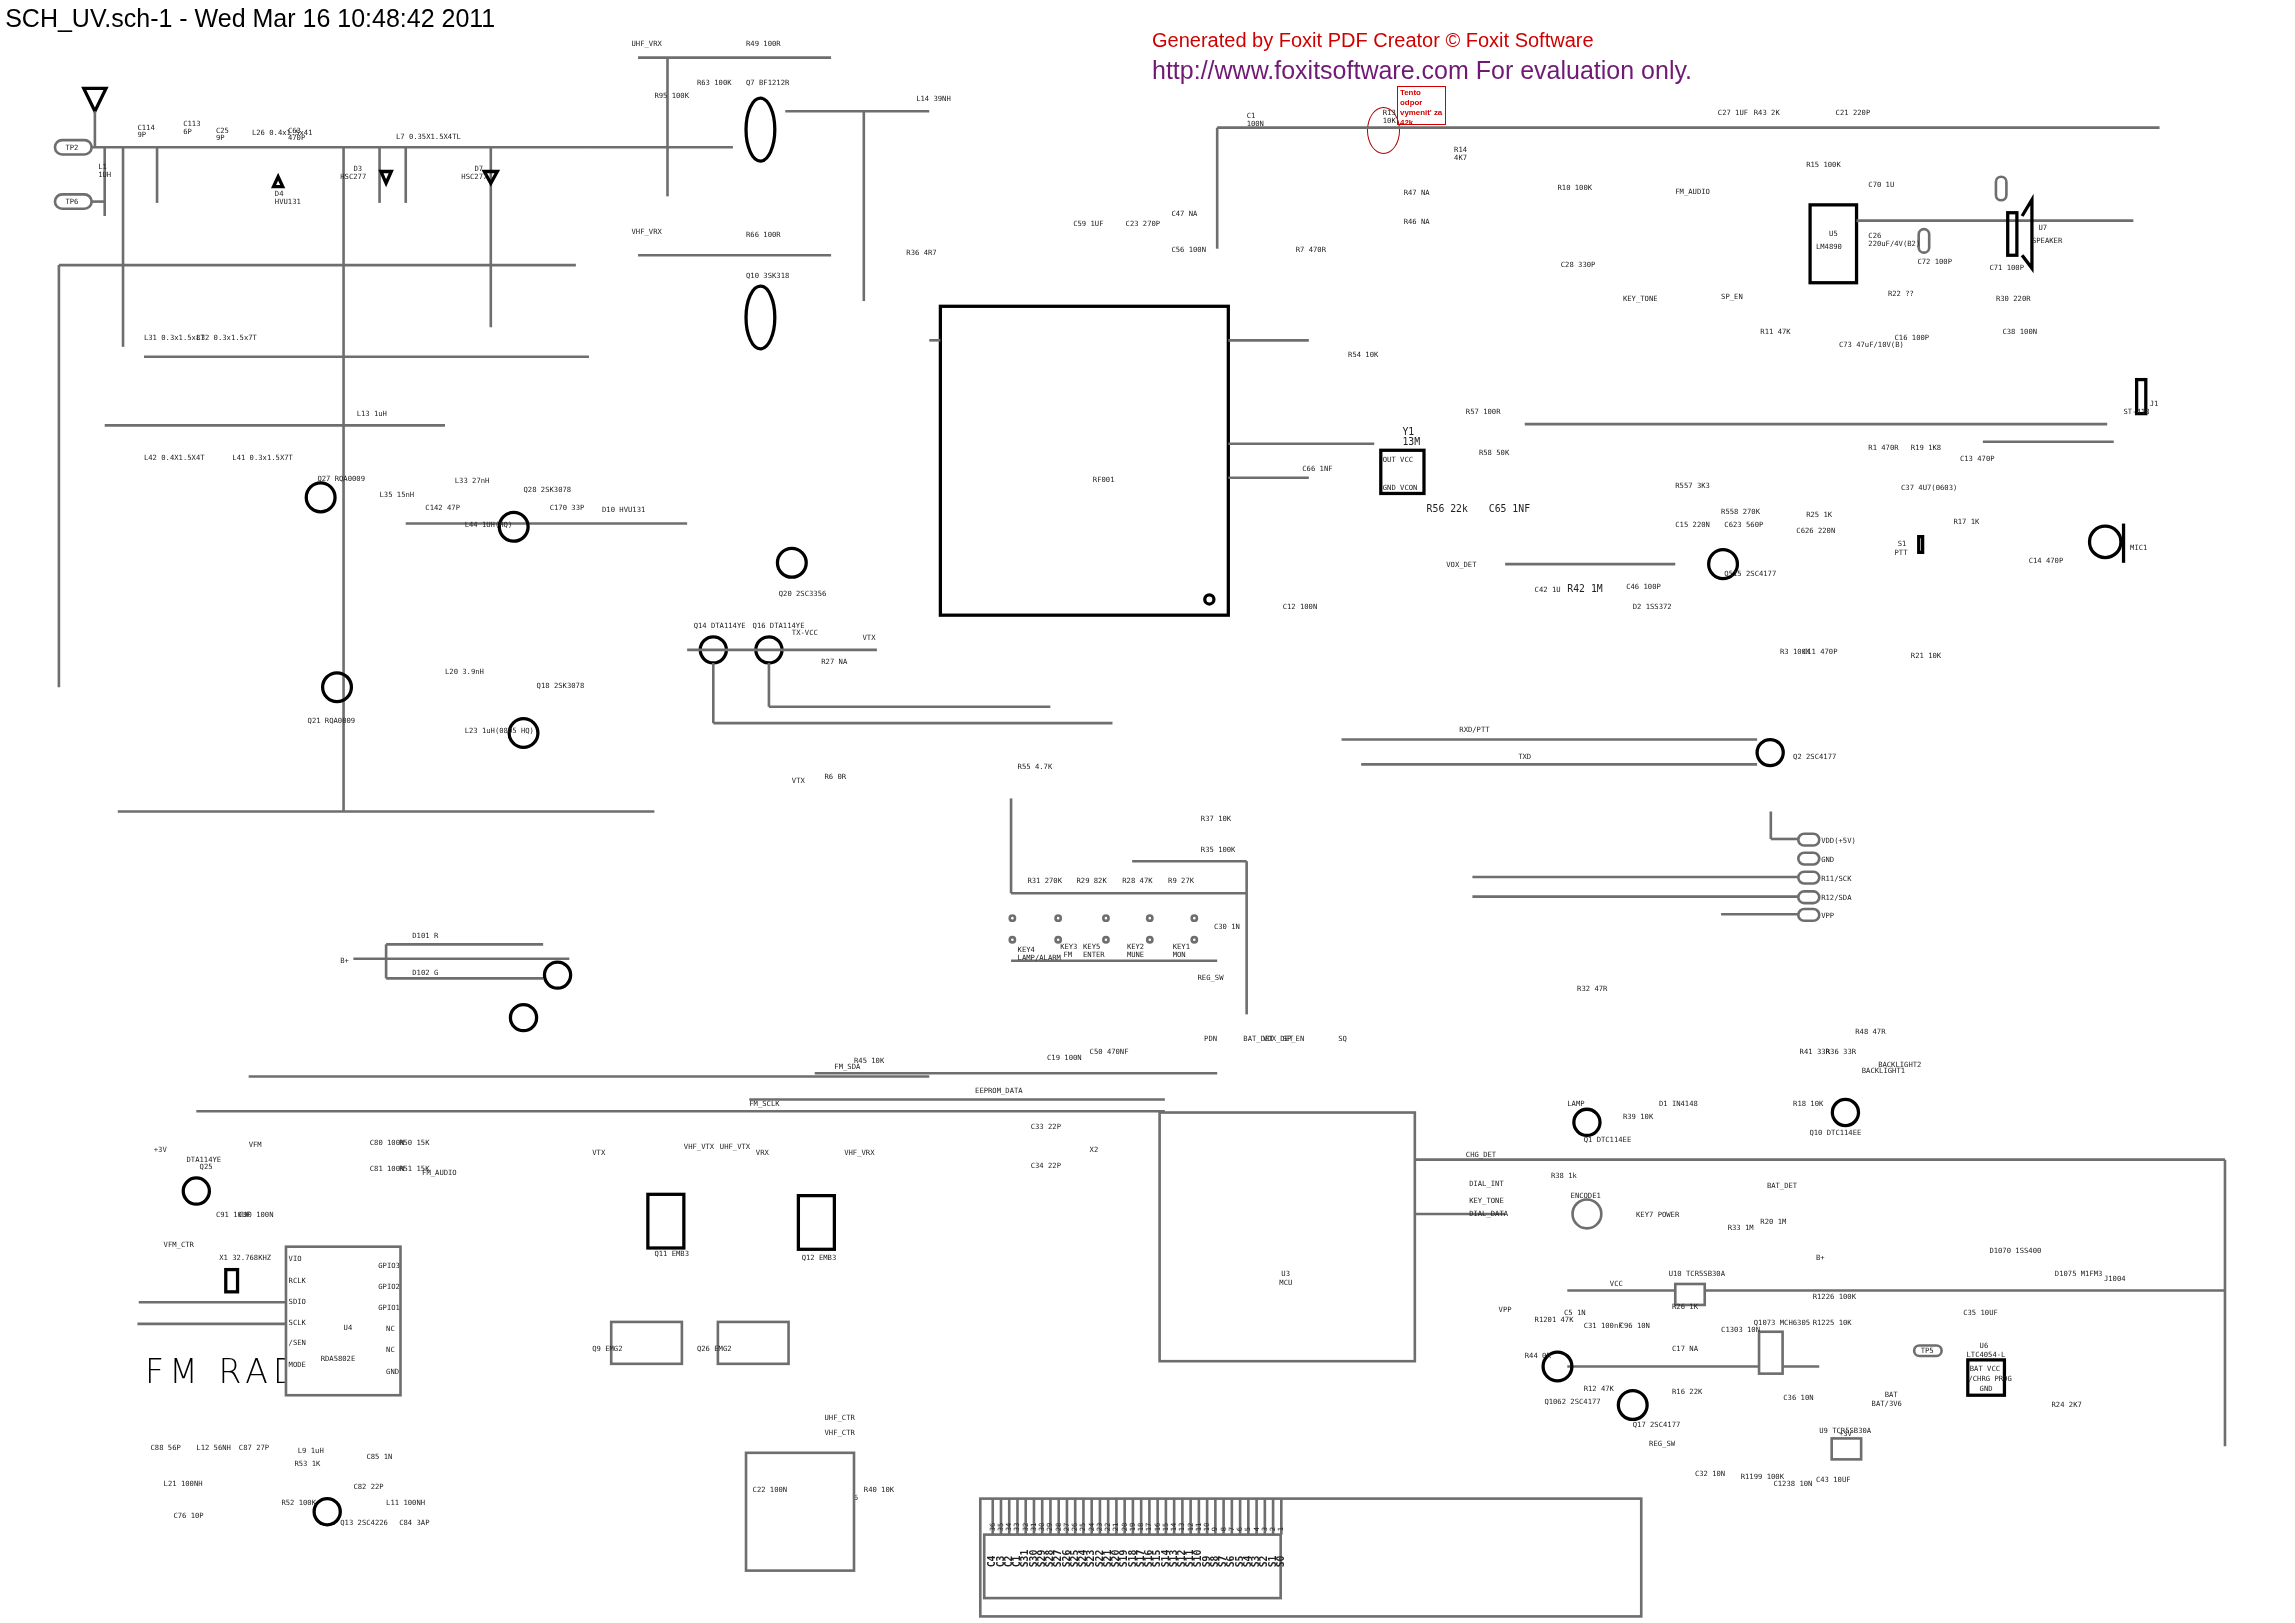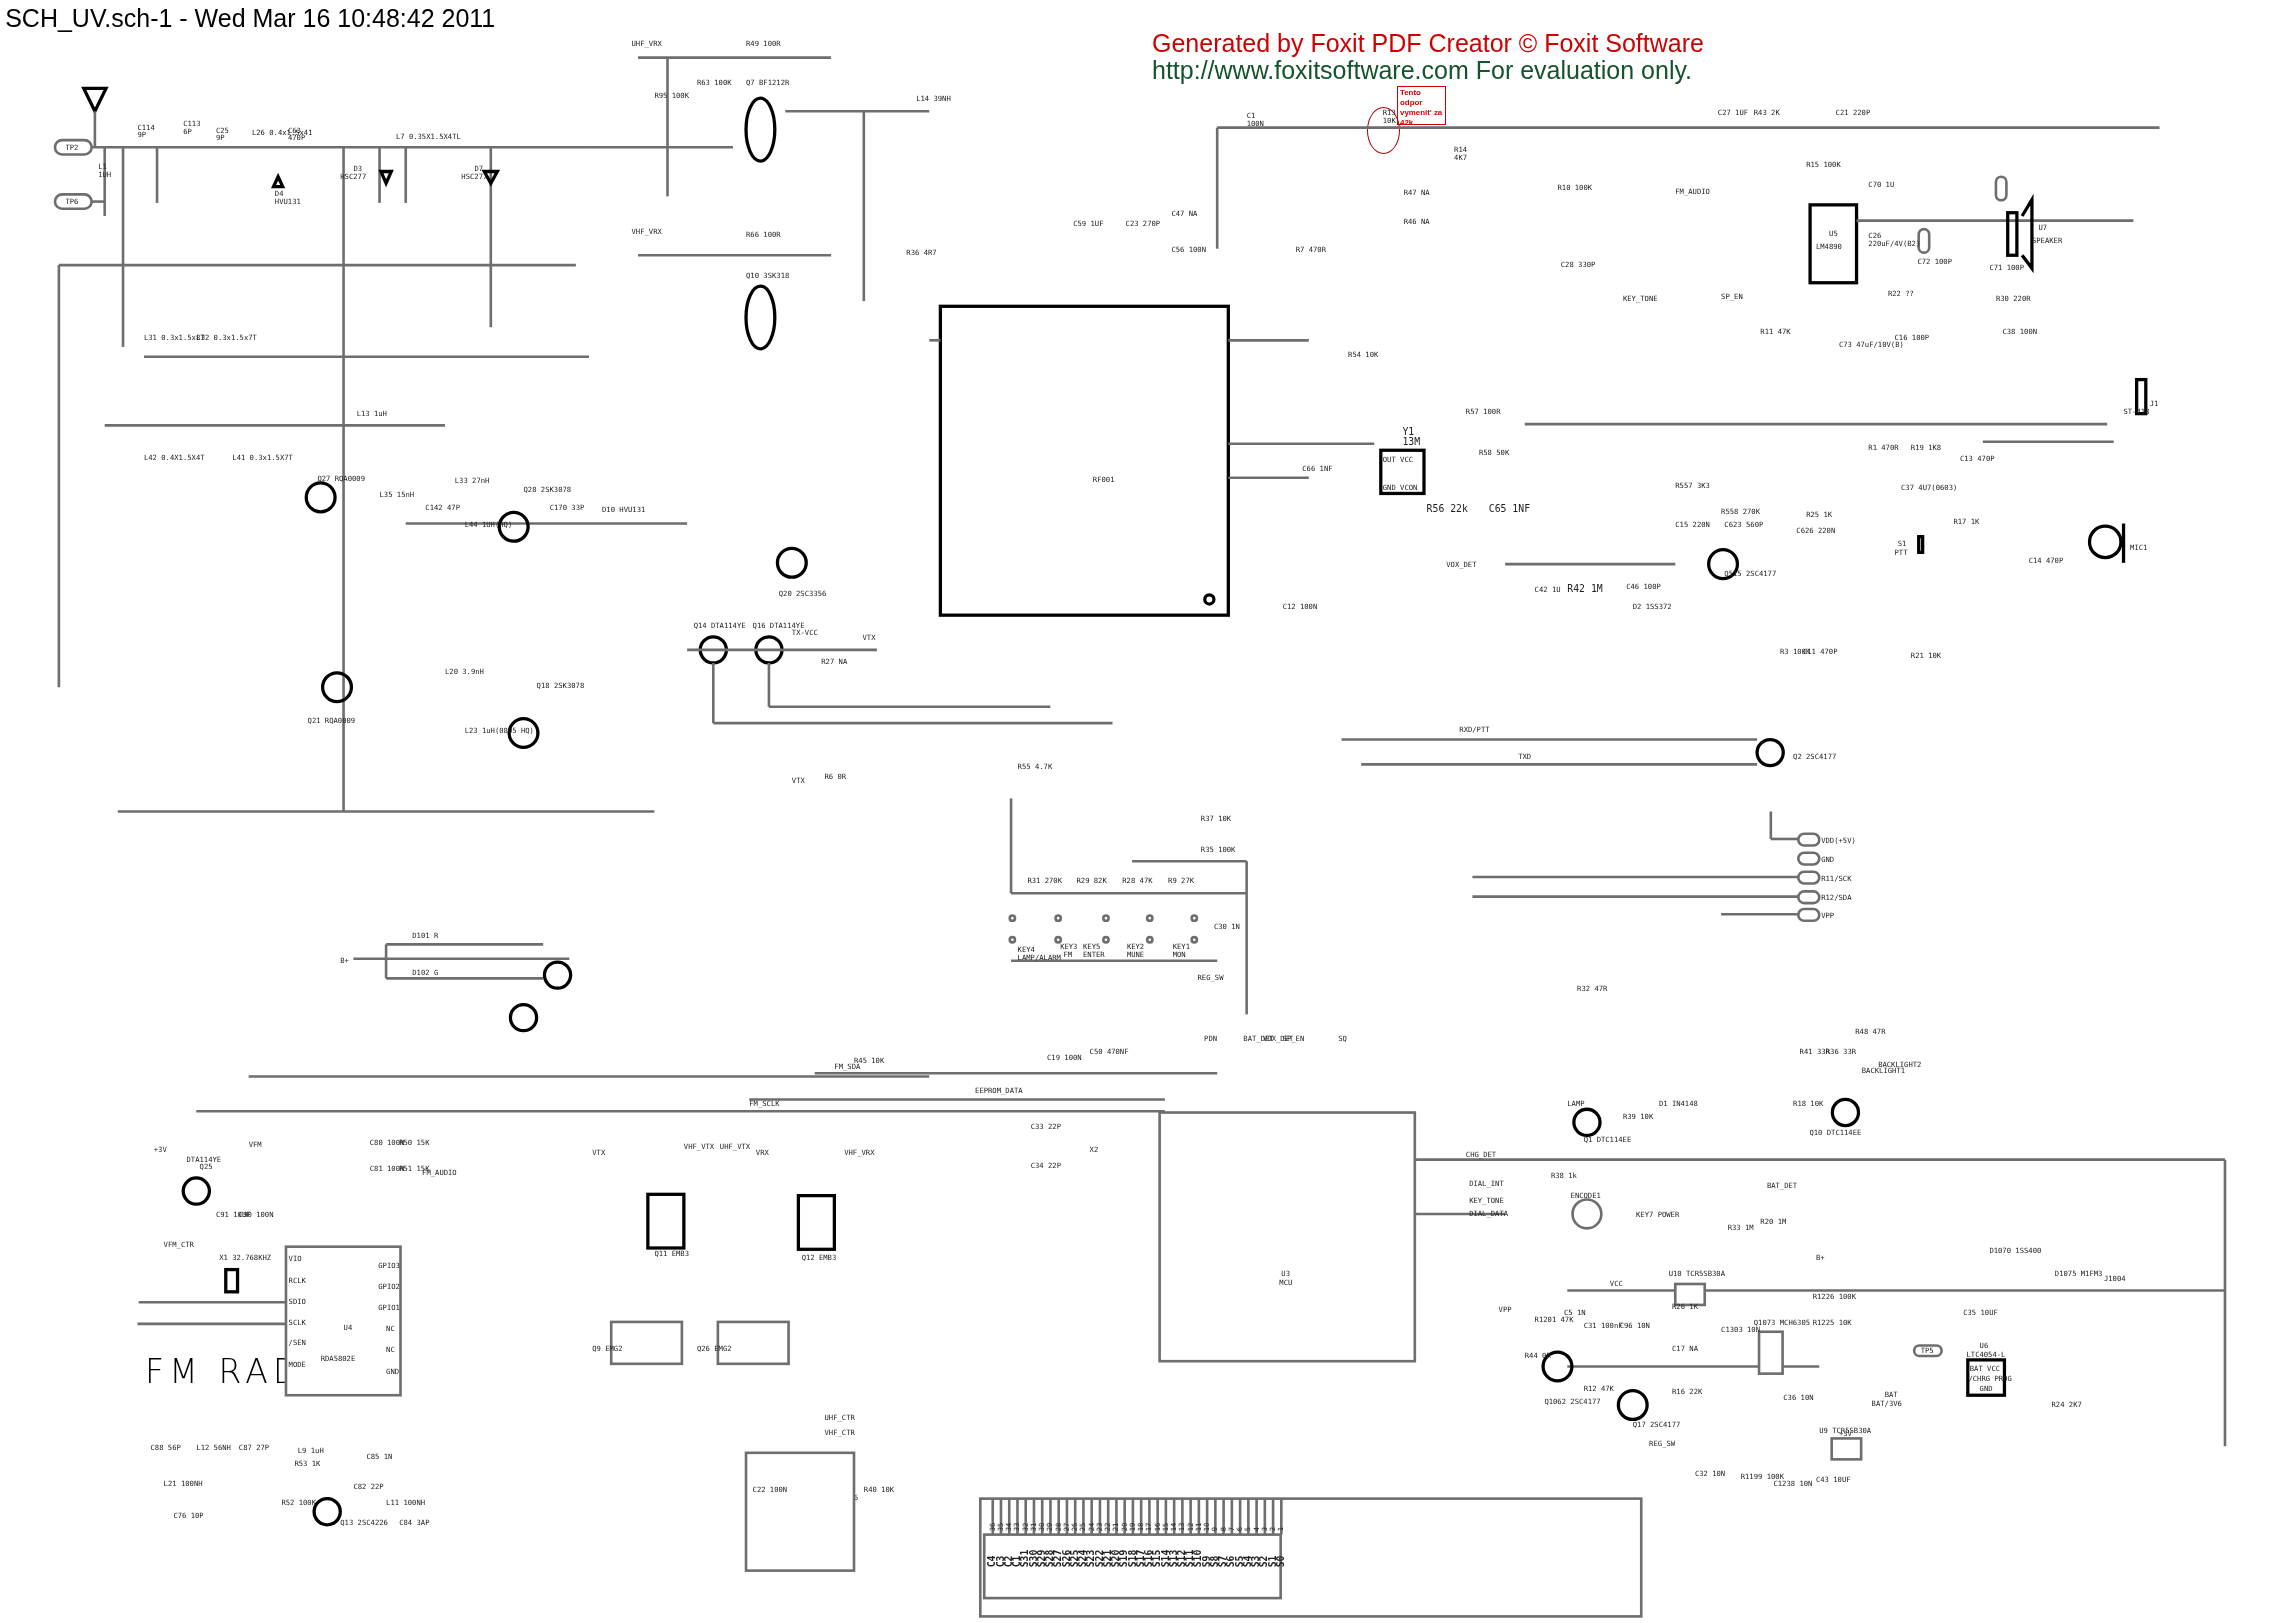--- a/index.html
+++ b/index.html
@@ -5,22 +5,22 @@
   html,body{margin:0;padding:0;background:#fff;}
   body{width:2295px;height:1623px;position:relative;overflow:hidden;font-family:"Liberation Sans",sans-serif;color:#000;}
   svg#sch{position:absolute;left:0;top:0;}
   .wire{stroke:#6e6e6e;stroke-width:4;fill:none;}
   .thick{stroke:#000;stroke-width:5;fill:none;}
   .ic{stroke:#000;stroke-width:5;fill:#fff;}
   .icg{stroke:#6e6e6e;stroke-width:4;fill:#fff;}
   .lbl{font-family:"DejaVu Sans Mono",monospace;font-size:11px;fill:#222;}
   .lblm{font-family:"DejaVu Sans Mono",monospace;font-size:15px;fill:#222;}
   #page-title{position:absolute;left:5.2px;top:3.9px;font-size:25px;font-family:"Liberation Sans",sans-serif;color:#000;white-space:nowrap;text-align:center;}
-  #foxit-line1{position:absolute;left:1152px;top:29px;font-size:25px;color:#d00000;white-space:nowrap;}
-  #foxit-line2{position:absolute;left:1152px;top:56px;font-size:25px;color:#14532d;white-space:nowrap;}
+  #foxit-line1{position:absolute;left:1152px;top:29px;font-size:20px;color:#d00000;white-space:nowrap;}
+  #foxit-line2{position:absolute;left:1152px;top:56px;font-size:25px;color:#701a75;white-space:nowrap;}
   #note-box{position:absolute;left:1397px;top:86px;width:43px;height:34px;border:1px solid #d00000;color:#d00000;font-size:7.9px;line-height:9.8px;padding:1.3px 2px;font-weight:bold;}
   #note-circle{position:absolute;left:1367px;top:107px;width:31px;height:45px;border:1px solid #b00000;border-radius:50%;}
   #fm-radio-label{position:absolute;left:145px;top:1352px;font-size:33px;font-family:"DejaVu Sans",sans-serif;font-weight:200;letter-spacing:5.2px;white-space:nowrap;}
 </style>
 </head>
 <body>
 
 <div id="page-title">SCH_UV.sch-1 - Wed Mar 16 10:48:42 2011</div>
 <div id="foxit-line1">Generated by Foxit PDF Creator © Foxit Software</div>
 <div id="foxit-line2">http://www.foxitsoftware.com   For evaluation only.</div>

